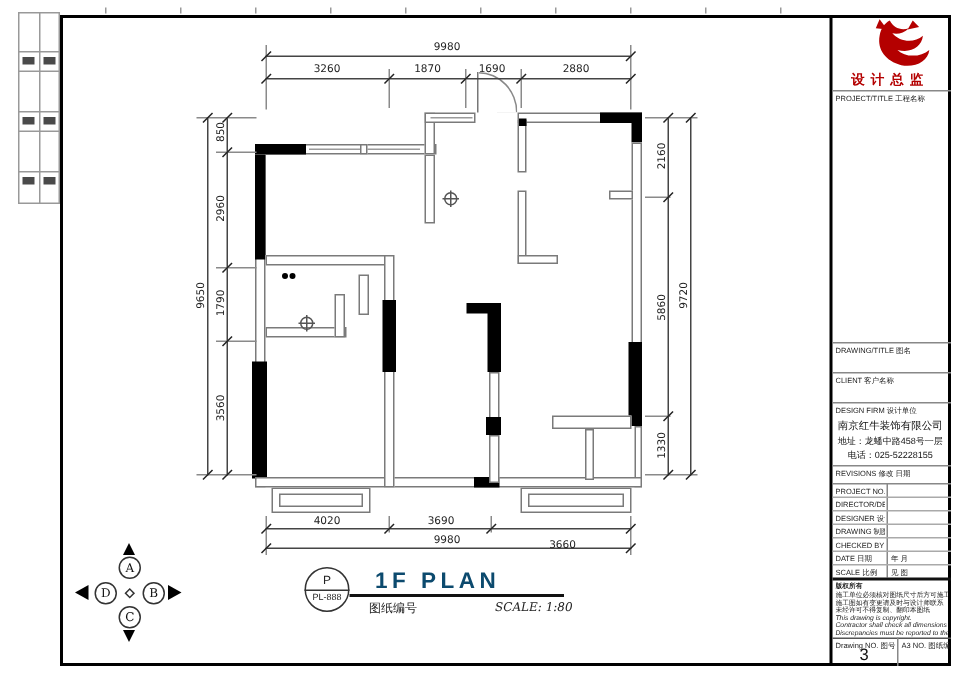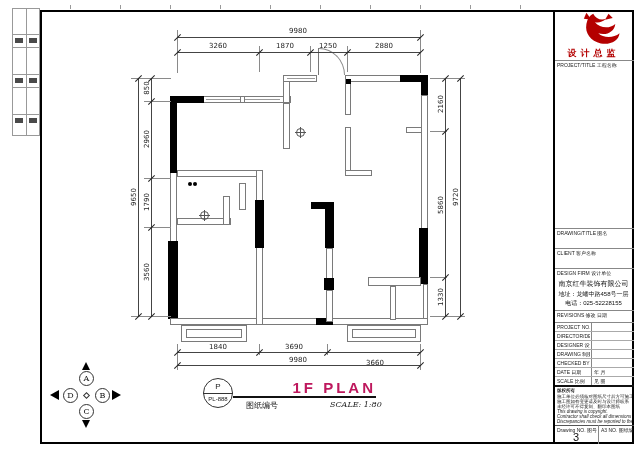--- a/index.html
+++ b/index.html
@@ -24,22 +24,22 @@
   .dimv{position:absolute;font-size:7px;color:#222;white-space:nowrap;
         transform:translate(-50%,-50%) rotate(-90deg);font-family:"DejaVu Sans",sans-serif;}
   .target{position:absolute;width:9px;height:9px;border:1px solid #555;border-radius:50%;box-sizing:border-box;}
   .target:before{content:"";position:absolute;left:-2px;right:-2px;top:3px;height:1px;background:#555;}
   .target:after{content:"";position:absolute;top:-2px;bottom:-2px;left:3px;width:1px;background:#555;}
   .dot{position:absolute;width:4px;height:4px;background:#000;border-radius:50%;}
   .arc{position:absolute;width:26px;height:27px;border-top:1px solid #888;border-right:1px solid #888;
        border-top-right-radius:100% 100%;box-sizing:border-box;}
   .leaf{position:absolute;width:1px;height:27px;background:#777;}
   
-  .bigtitle{position:absolute;font-weight:bold;font-size:15px;letter-spacing:3px;color:#be185d;
-            text-align:right;font-family:"Liberation Sans",sans-serif;}
+  .bigtitle{position:absolute;font-weight:bold;font-size:15px;letter-spacing:3px;color:#0c4a6e;
+            text-align:left;font-family:"Liberation Sans",sans-serif;}
   .cnsub{position:absolute;font-size:8px;color:#222;}
   .scl{position:absolute;font-size:8px;font-style:italic;color:#222;font-family:"DejaVu Serif",serif;}
   .tagcircle{position:absolute;width:30px;height:30px;border:1px solid #333;border-radius:50%;box-sizing:border-box;}
   .tagp{position:absolute;width:30px;text-align:center;font-size:8px;color:#222;}
   .tagn{position:absolute;width:34px;text-align:center;font-size:6px;color:#222;}
   
   .ccircle{position:absolute;width:15px;height:15px;border:1px solid #333;border-radius:50%;box-sizing:border-box;
            text-align:center;font-family:"DejaVu Serif",serif;font-size:8px;line-height:13px;color:#111;}
   .tri{position:absolute;width:0;height:0;}
   .cplus{position:absolute;width:5px;height:5px;border:1px solid #333;transform:rotate(45deg);box-sizing:border-box;}
@@ -191,23 +191,23 @@
     <div class="tick" style="left:441px;top:78px;"></div>
     <div class="tick" style="left:441px;top:131px;"></div>
     <div class="tick" style="left:441px;top:277px;"></div>
     <div class="tick" style="left:441px;top:316px;"></div>
     <div class="tick" style="left:456px;top:78px;"></div>
     <div class="tick" style="left:456px;top:316px;"></div>
 
     <div class="dimt" style="left:298px;top:27px;">9980</div>
     <div class="dimt" style="left:218px;top:42px;">3260</div>
     <div class="dimt" style="left:285px;top:42px;">1870</div>
-    <div class="dimt" style="left:328px;top:42px;">1250</div>
+    <div class="dimt" style="left:328px;top:42px;">1690</div>
     <div class="dimt" style="left:384px;top:42px;">2880</div>
-    <div class="dimt" style="left:218px;top:343px;">1840</div>
+    <div class="dimt" style="left:218px;top:343px;">4020</div>
     <div class="dimt" style="left:294px;top:343px;">3690</div>
     <div class="dimt" style="left:375px;top:359px;">3660</div>
     <div class="dimt" style="left:298px;top:356px;">9980</div>
     <div class="dimv" style="left:147px;top:88px;">850</div>
     <div class="dimv" style="left:147px;top:139px;">2960</div>
     <div class="dimv" style="left:147px;top:202px;">1790</div>
     <div class="dimv" style="left:147px;top:272px;">3560</div>
     <div class="dimv" style="left:134px;top:197px;">9650</div>
     <div class="dimv" style="left:441px;top:104px;">2160</div>
     <div class="dimv" style="left:441px;top:205px;">5860</div>

